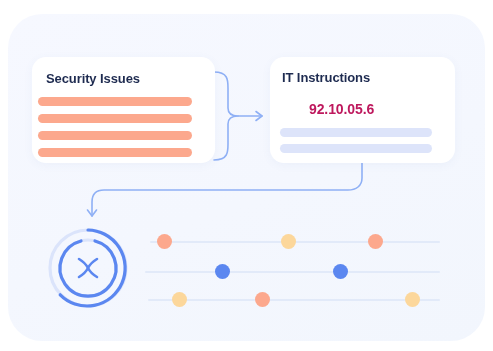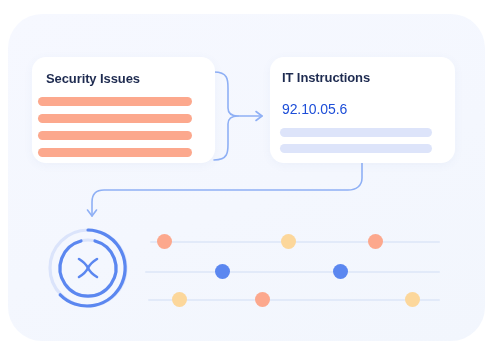--- a/index.html
+++ b/index.html
@@ -18,22 +18,22 @@
   
   .card{
     position:absolute;background:#ffffff;border-radius:14px;
     box-shadow:0 2px 10px rgba(90,120,190,0.06);
   }
   .card-title{
     position:absolute;color:#1e2b50;font-weight:bold;
     letter-spacing:-0.1px;white-space:nowrap;
   }
   .card-value{
-    position:absolute;color:#1d4ed8;font-weight:normal;
-    letter-spacing:-0.1px;white-space:nowrap;
+    position:absolute;color:#be185d;font-weight:bold;
+    letter-spacing:-0.1px;white-space:nowrap;margin-left:27px;
   }
 
   
   .bar{position:absolute;border-radius:7px;}
 
   
   #card-security{left:32px;top:57px;width:183px;height:106px;}
   #card-security .card-title{left:14px;top:14px;font-size:13px;}
   #card-security .bar{left:6px;width:154px;height:9px;}
 

